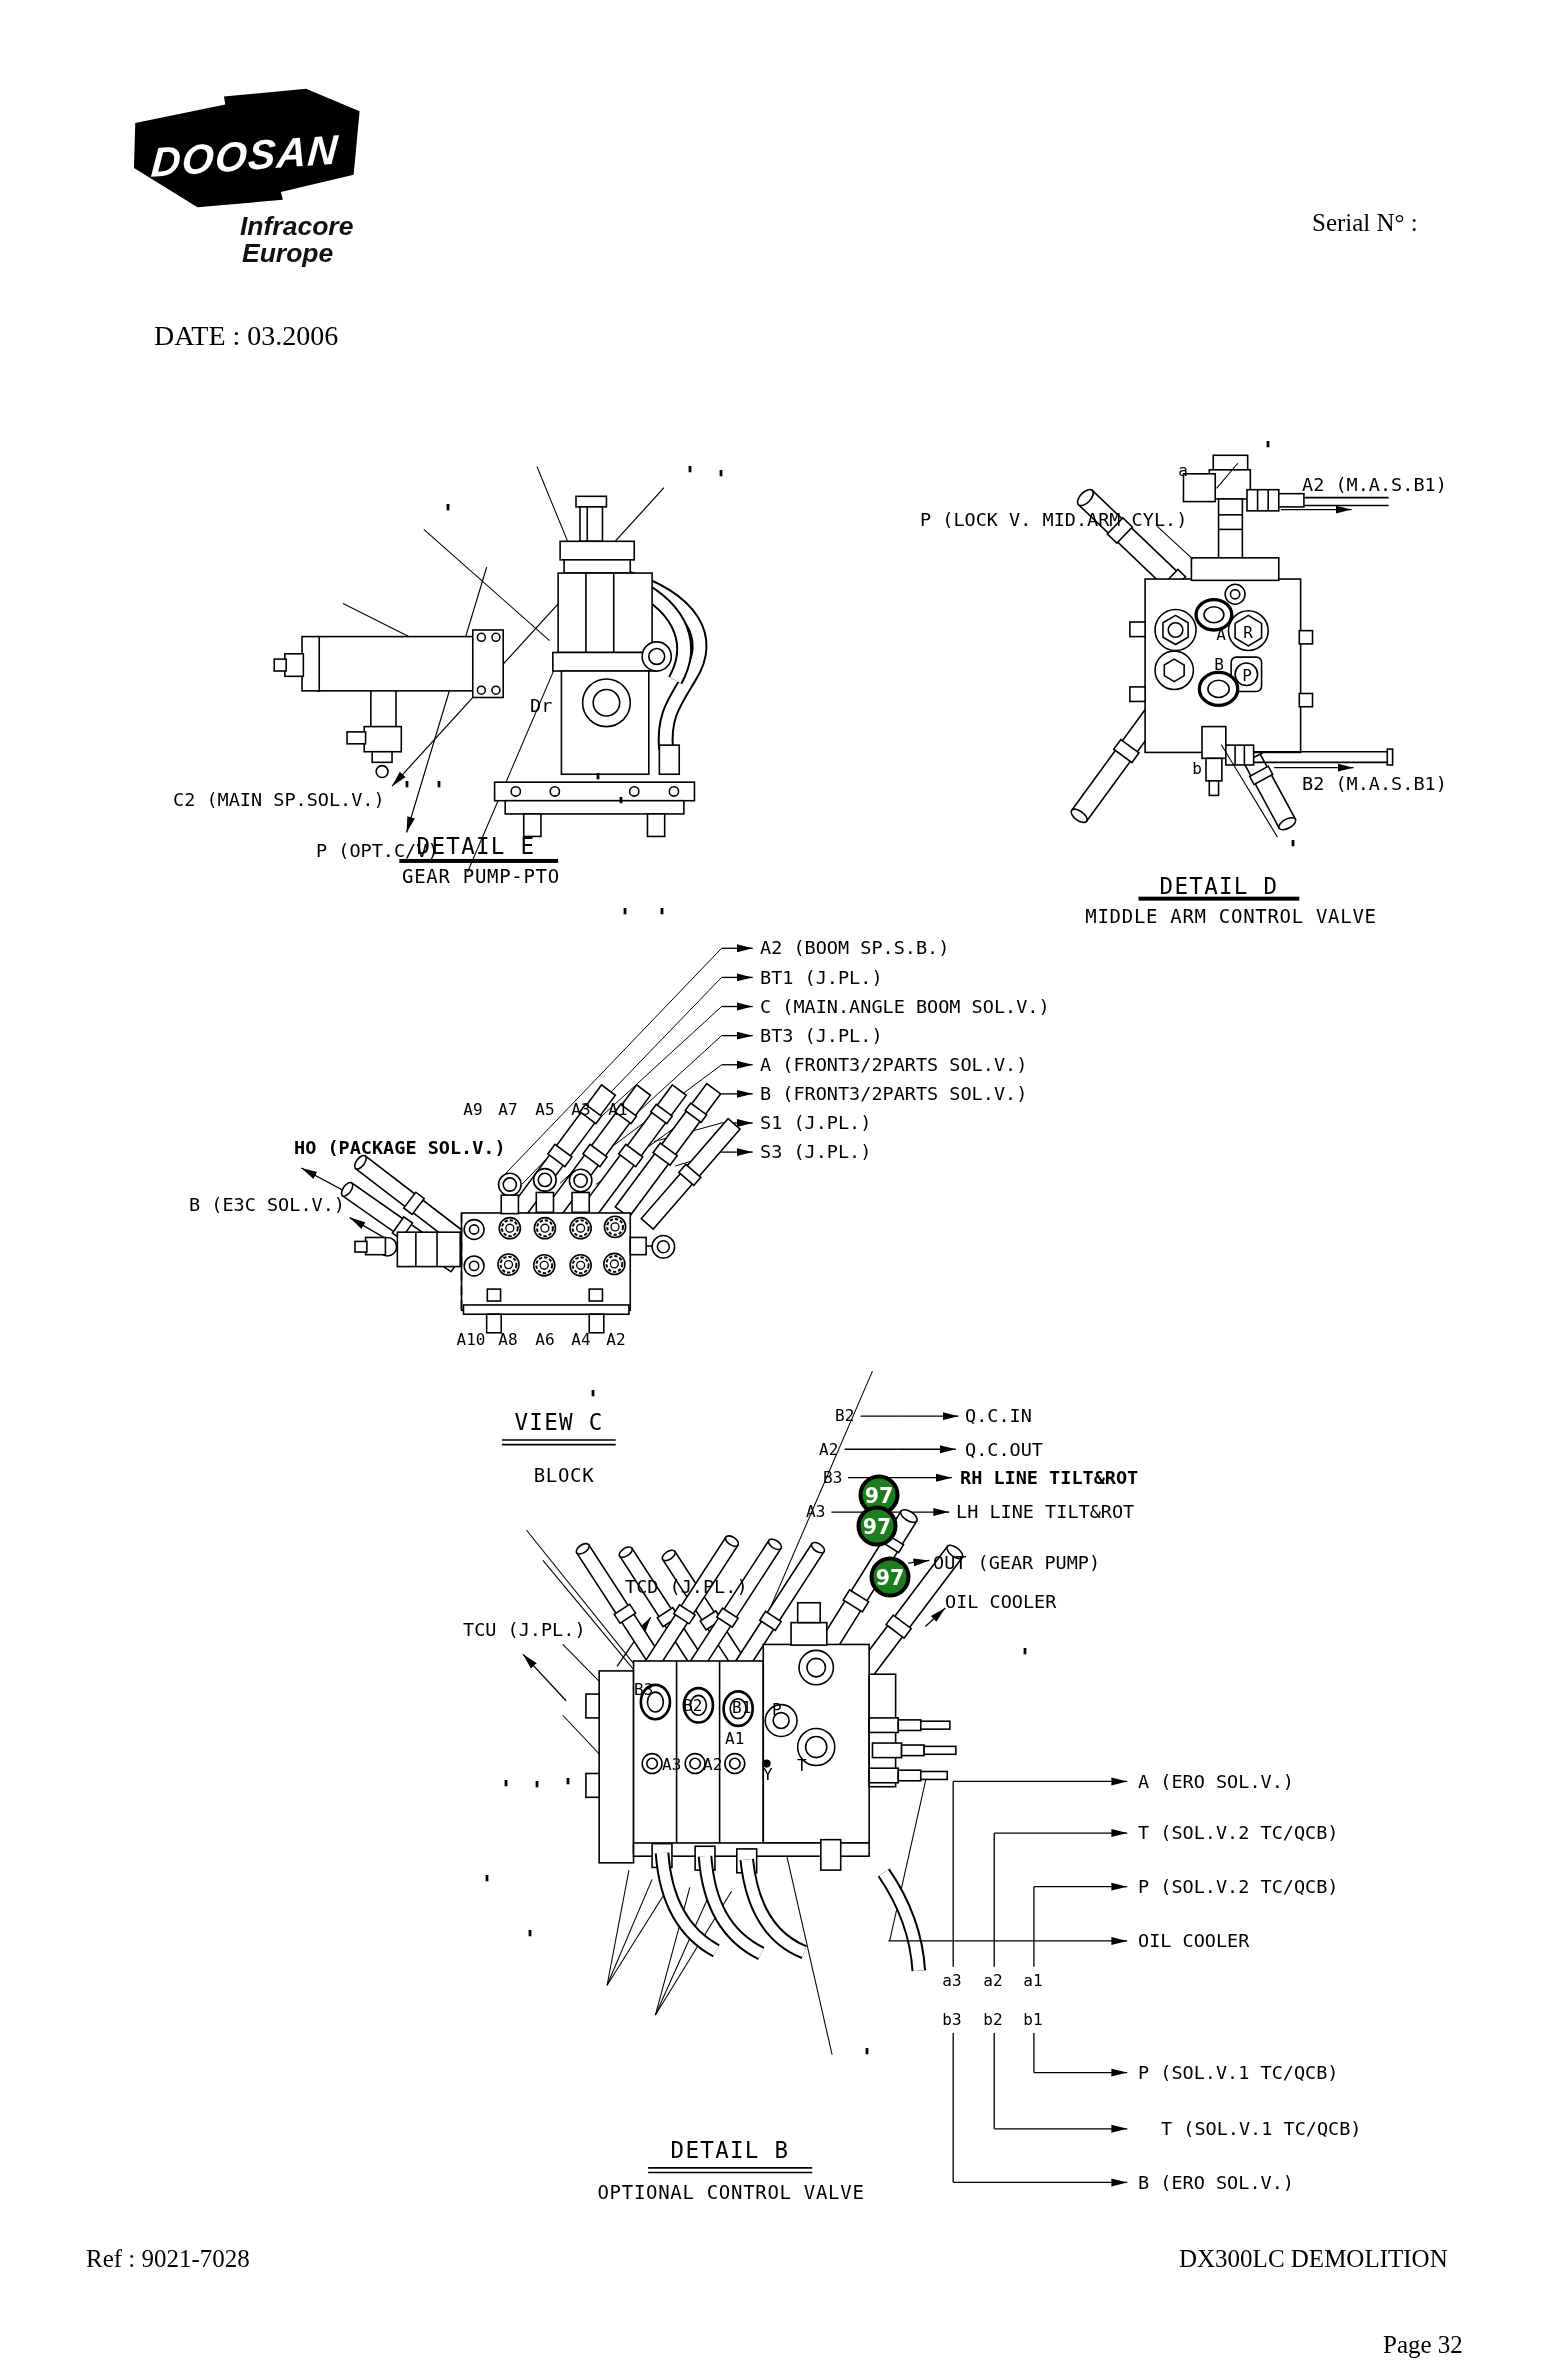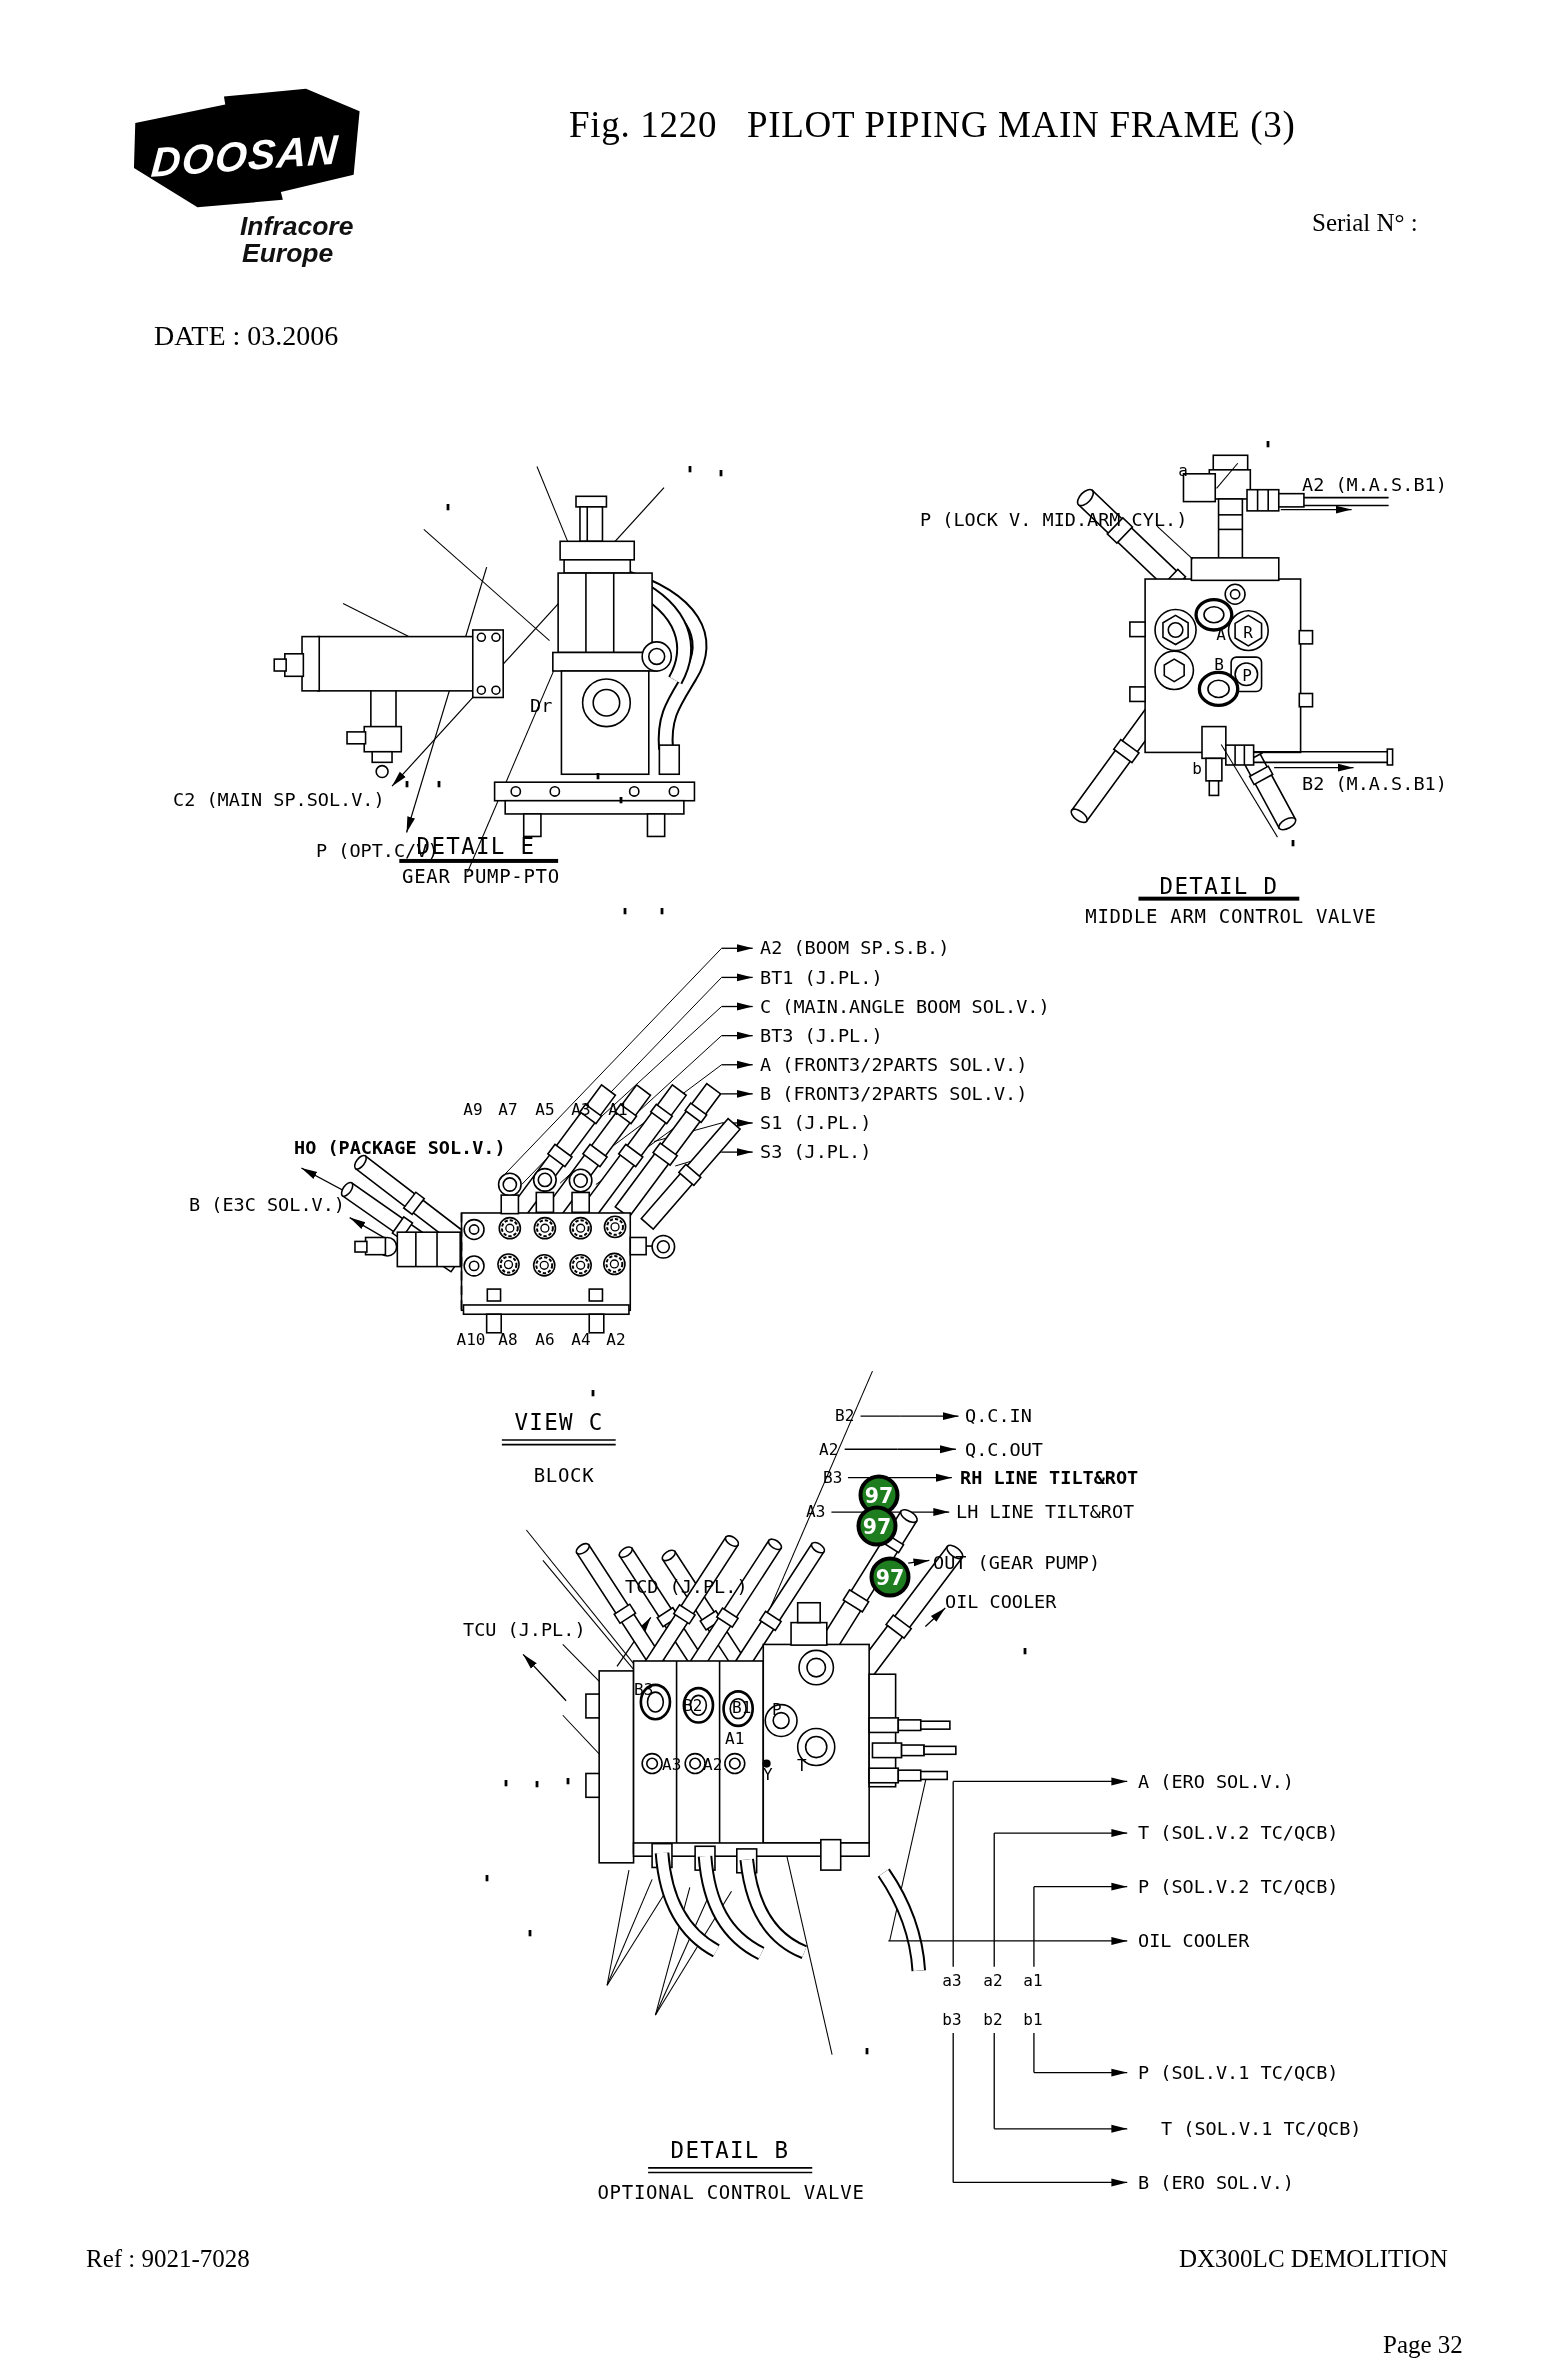--- a/index.html
+++ b/index.html
@@ -462,21 +462,20 @@
           <line x1="1440" y1="3072" x2="1440" y2="3298"></line>
           <line x1="1440" y1="3298" x2="1703" y2="3298" marker-end="url(#ah)"></line>
         </g>
 
         <line x1="979" y1="3276" x2="1227" y2="3276"></line>
         <line x1="979" y1="3283" x2="1227" y2="3283"></line>
       </g>
     </g>
   </svg>
 
-  <div class="abs serif fig-title" style="left:569px;top:106px;">Fig. 1220   PILOT PIPING MAIN FRAME (3)</div>
   <div class="abs serif serial" style="left:1312px;top:210px;">Serial N° :</div>
   <div class="abs serif date" style="left:154px;top:322px;">DATE : 03.2006</div>
 
   <div class="abs logo-brand" style="left:151px;top:136px;">DOOSAN</div>
   <div class="abs logo-sub" style="left:240px;top:213px;">Infracore</div>
   <div class="abs logo-sub" style="left:242px;top:240px;">Europe</div>
 
   <div class="sec-title" style="left:476px;top:846px;">DETAIL E</div>
   <div class="sec-sub" style="left:481px;top:876px;">GEAR PUMP-PTO</div>
 

